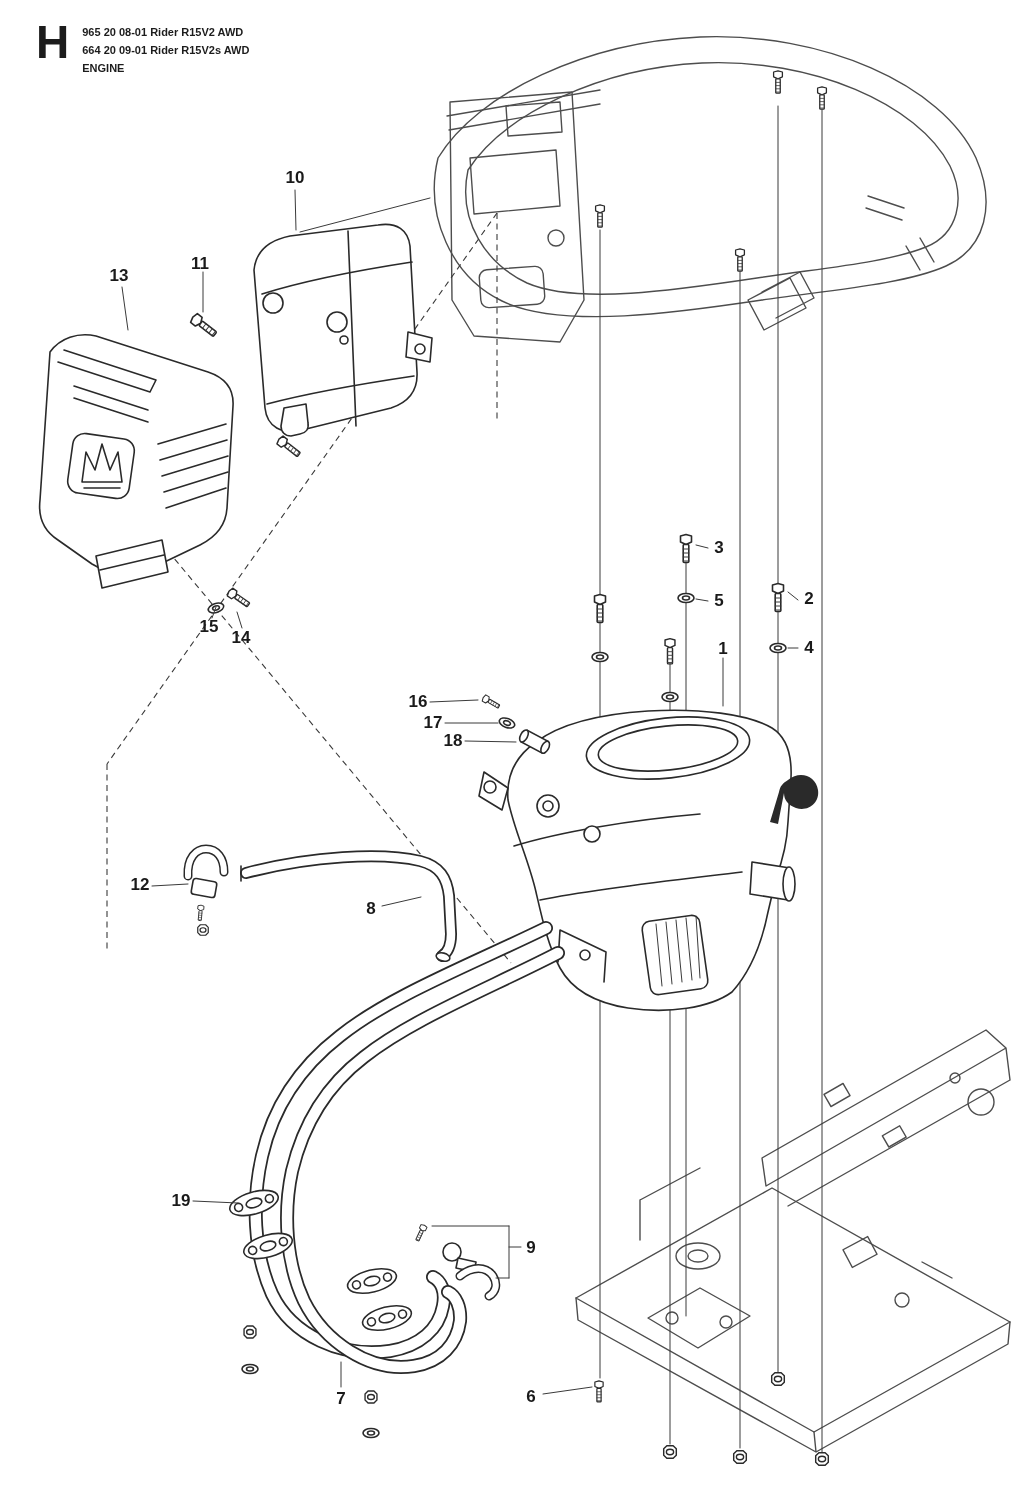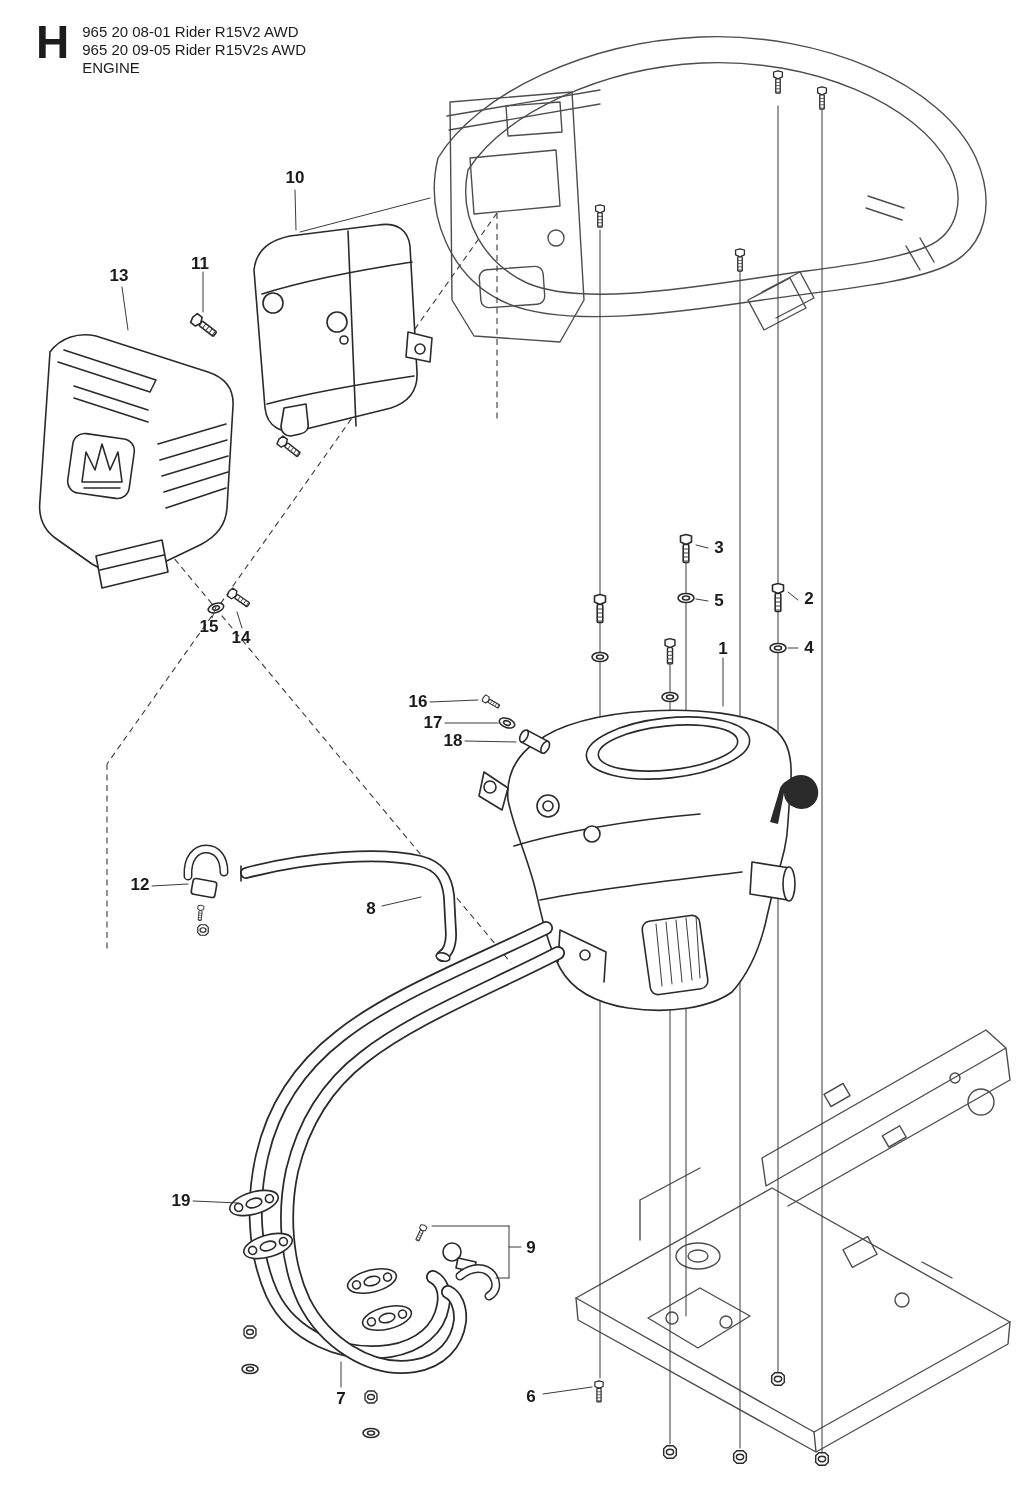--- a/index.html
+++ b/index.html
@@ -3,21 +3,21 @@
 <meta charset="utf-8">
 <style>
   html,body { margin:0; padding:0; background:#ffffff; }
   .page {
     position:relative; width:1024px; height:1496px; background:#ffffff;
     font-family:"Liberation Sans", sans-serif; overflow:hidden;
   }
   .doc-header { position:absolute; top:22px; left:36px; display:flex; gap:15px; color:#1c1c1c; }
   .section-letter { font-size:46px; font-weight:700; line-height:0.88; letter-spacing:-2px; }
   .header-lines { padding-top:1px; }
-  .model-line { font-size:15px; font-weight:400; line-height:18px; white-space:nowrap; }
+  .model-line { font-size:11px; font-weight:700; line-height:18px; white-space:nowrap; }
   svg.diagram { position:absolute; left:0; top:0; }
 
   
   .ln   { fill:none; stroke:#2a2a2a; stroke-width:1.6; stroke-linecap:round; stroke-linejoin:round; }
   .thin { fill:none; stroke:#3a3a3a; stroke-width:1; stroke-linecap:round; }
   .frame{ fill:none; stroke:#4d4d4d; stroke-width:1.4; stroke-linecap:round; stroke-linejoin:round; }
   .dash { fill:none; stroke:#3a3a3a; stroke-width:1.1; stroke-dasharray:6 4.5; }
   .wf   { fill:#ffffff; stroke:#2a2a2a; stroke-width:1.6; stroke-linejoin:round; }
   .dark { fill:#2a2a2a; stroke:none; }
   .out1 { fill:none; stroke:#2a2a2a; stroke-width:14;  stroke-linecap:round; }
@@ -30,21 +30,21 @@
 </style>
 </head>
 <body>
 
 <div class="page">
 
   <header class="doc-header">
     <div class="section-letter">H</div>
     <div class="header-lines">
       <div class="model-line">965 20 08-01 Rider R15V2 AWD</div>
-      <div class="model-line">965 20 09-05 Rider R15V2s AWD</div>
+      <div class="model-line">664 20 09-01 Rider R15V2s AWD</div>
       <div class="model-line">ENGINE</div>
     </div>
   </header>
 
   <svg class="diagram" width="1024" height="1496" viewBox="0 0 1024 1496" xmlns="http://www.w3.org/2000/svg">
 
     <defs>
       <g id="bolt">
         <path class="wf" d="M0,-5.5 L6,-5.5 L8.5,0 L6,5.5 L0,5.5 L-1.5,0 Z"></path>
         <rect class="wf" x="8.5" y="-2.8" width="18" height="5.6" rx="1"></rect>

